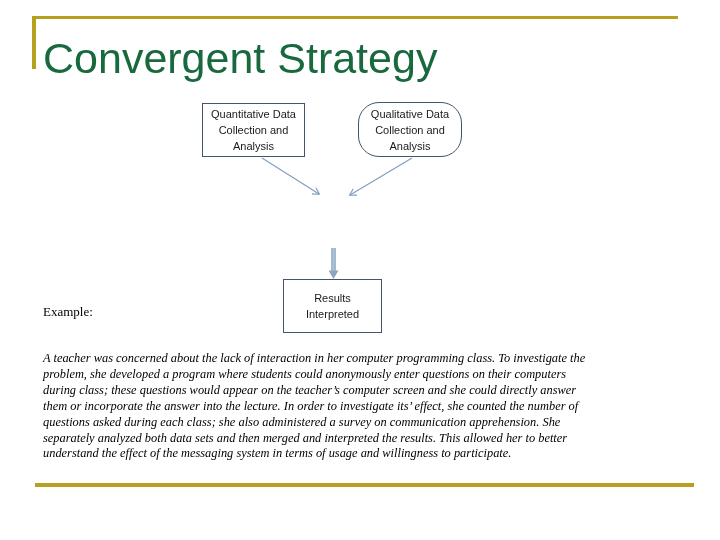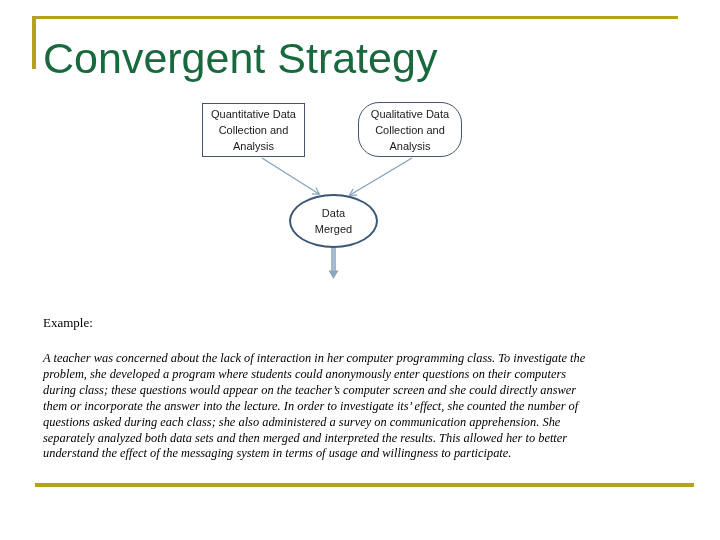--- a/index.html
+++ b/index.html
@@ -81,21 +81,21 @@
   }
   .arrow-layer {
     position: absolute;
     left: 0; top: 0;
     width: 720px; height: 540px;
     pointer-events: none;
   }
   
   .example-label {
     position: absolute;
-    left: 43px; top: 315px;
+    left: 43px; top: 304px;
     font-family: "Liberation Serif", serif;
     font-size: 13px;
     color: #000000;
   }
   .body-text {
     position: absolute;
     left: 43px; top: 351px;
     width: 625px;
     font-family: "Liberation Serif", serif;
     font-size: 12.4px;
@@ -116,23 +116,23 @@
   <h1 class="title">Convergent Strategy</h1>
 
   <div class="dg-box box-quant">Quantitative Data
 Collection and
 Analysis</div>
 
   <div class="dg-box box-qual">Qualitative Data
 Collection and
 Analysis</div>
 
-  <div class="dg-ellipse">Data
-Merged</div>
 
+  <div class="dg-box box-results">Results
+Interpreted</div>
 
   <svg class="arrow-layer" viewBox="0 0 720 540" xmlns="http://www.w3.org/2000/svg">
     <defs>
       <marker id="thinHead" markerWidth="9" markerHeight="9" refX="6.5" refY="4.5" orient="auto" markerUnits="userSpaceOnUse">
         <path d="M0.5,0.8 L7,4.5 L0.5,8.2" fill="none" stroke="#7F9CBF" stroke-width="1.1"></path>
       </marker>
     </defs>
     <line x1="262" y1="158" x2="319" y2="194" stroke="#7F9CBF" stroke-width="1.1" marker-end="url(#thinHead)"></line>
     <line x1="412" y1="158" x2="350" y2="195" stroke="#7F9CBF" stroke-width="1.1" marker-end="url(#thinHead)"></line>
     <g>

